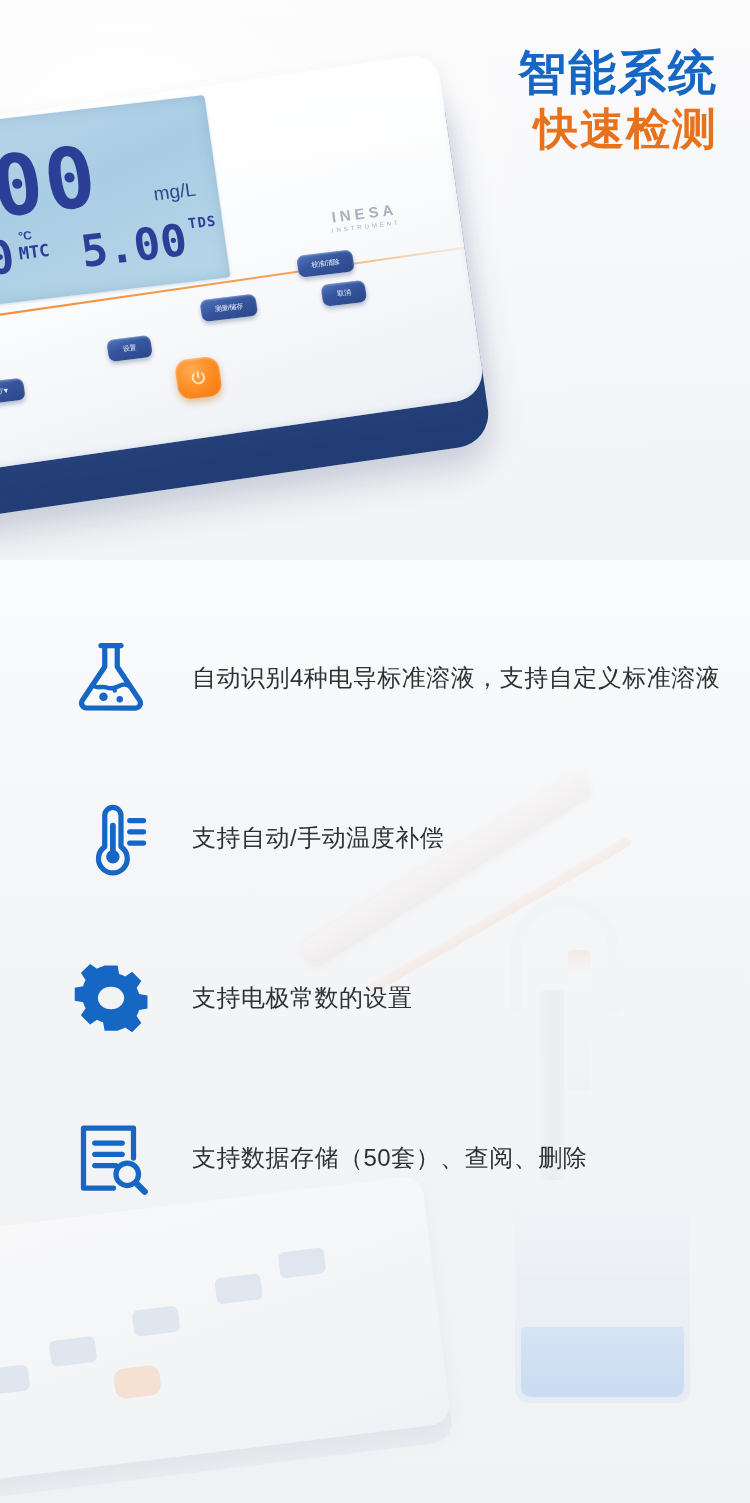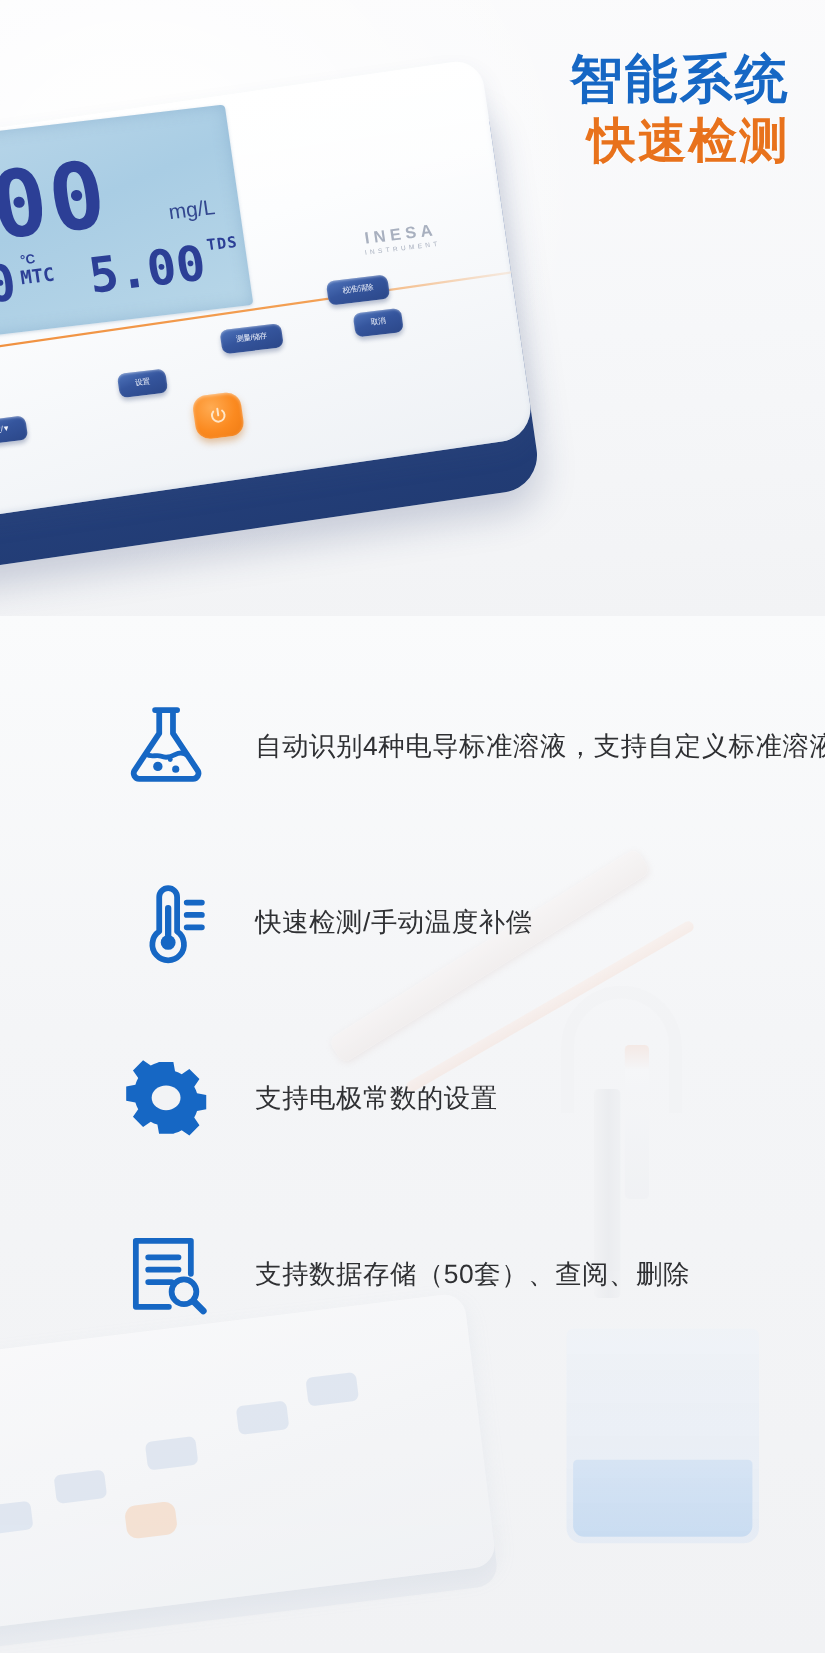--- a/index.html
+++ b/index.html
@@ -128,21 +128,20 @@
     display:flex; align-items:center; justify-content:center;
     transform:skewY(1.4deg);
   }
   .btn-power svg{ width:18px; height:18px; }
 
   
   .features{
     position:absolute; left:0; top:560px; width:750px; height:943px;
     background:linear-gradient(180deg,#fafbfc 0%,#f4f5f7 40%,#f1f2f4 100%);
     overflow:hidden;
-    padding-left:40px;
   }
   
   .bg-arm{
     position:absolute; right:30px; top:100px; width:330px; height:520px;
     opacity:.5; pointer-events:none;
   }
   .bg-arm .stand{
     position:absolute; left:150px; top:330px; width:24px; height:190px;
     background:linear-gradient(90deg,#f0f1f3,#e4e6ea 55%,#eceef1);
     border-radius:4px;
@@ -307,21 +306,21 @@
 
       <div class="feature">
         <div class="f-icon">
           <svg viewBox="0 0 64 64" fill="none" stroke="#1667c4" stroke-width="4.2" stroke-linejoin="round" stroke-linecap="round">
             <path d="M27 39V14a6.5 6.5 0 0 1 13 0v25a11.5 11.5 0 1 1-13 0Z"></path>
             <path d="M33.5 22v19.5" stroke-width="4.6"></path>
             <circle cx="33.5" cy="47" r="5.4" fill="#1667c4" stroke="none"></circle>
             <path d="M47 18h11M47 27h11M47 36h11" stroke-width="4.2"></path>
           </svg>
         </div>
-        <div class="f-text">快速检测/手动温度补偿</div>
+        <div class="f-text">支持自动/手动温度补偿</div>
       </div>
 
       <div class="feature">
         <div class="f-icon">
           <svg viewBox="0 0 64 64">
             <path fill="#1667c4" d="M26.4 4h11.2l1.3 7.2a21 21 0 0 1 5.2 2.2l6-4.1 7.9 7.9-4.1 6a21 21 0 0 1 2.2 5.2l7.2 1.3v11.2l-7.2 1.3a21 21 0 0 1-2.2 5.2l4.1 6-7.9 7.9-6-4.1a21 21 0 0 1-5.2 2.2L37.6 60H26.4l-1.3-7.2a21 21 0 0 1-5.2-2.2l-6 4.1-7.9-7.9 4.1-6a21 21 0 0 1-2.2-5.2L.7 34.2V23l7.2-1.3a21 21 0 0 1 2.2-5.2l-4.1-6L13.9 2.6l6 4.1a21 21 0 0 1 5.2-2.2Z" transform="scale(0.93) translate(2.5,2.5)"></path>
             <ellipse cx="32" cy="32" rx="10.5" ry="9" fill="#f2f3f5"></ellipse>
           </svg>
         </div>
         <div class="f-text">支持电极常数的设置</div>

